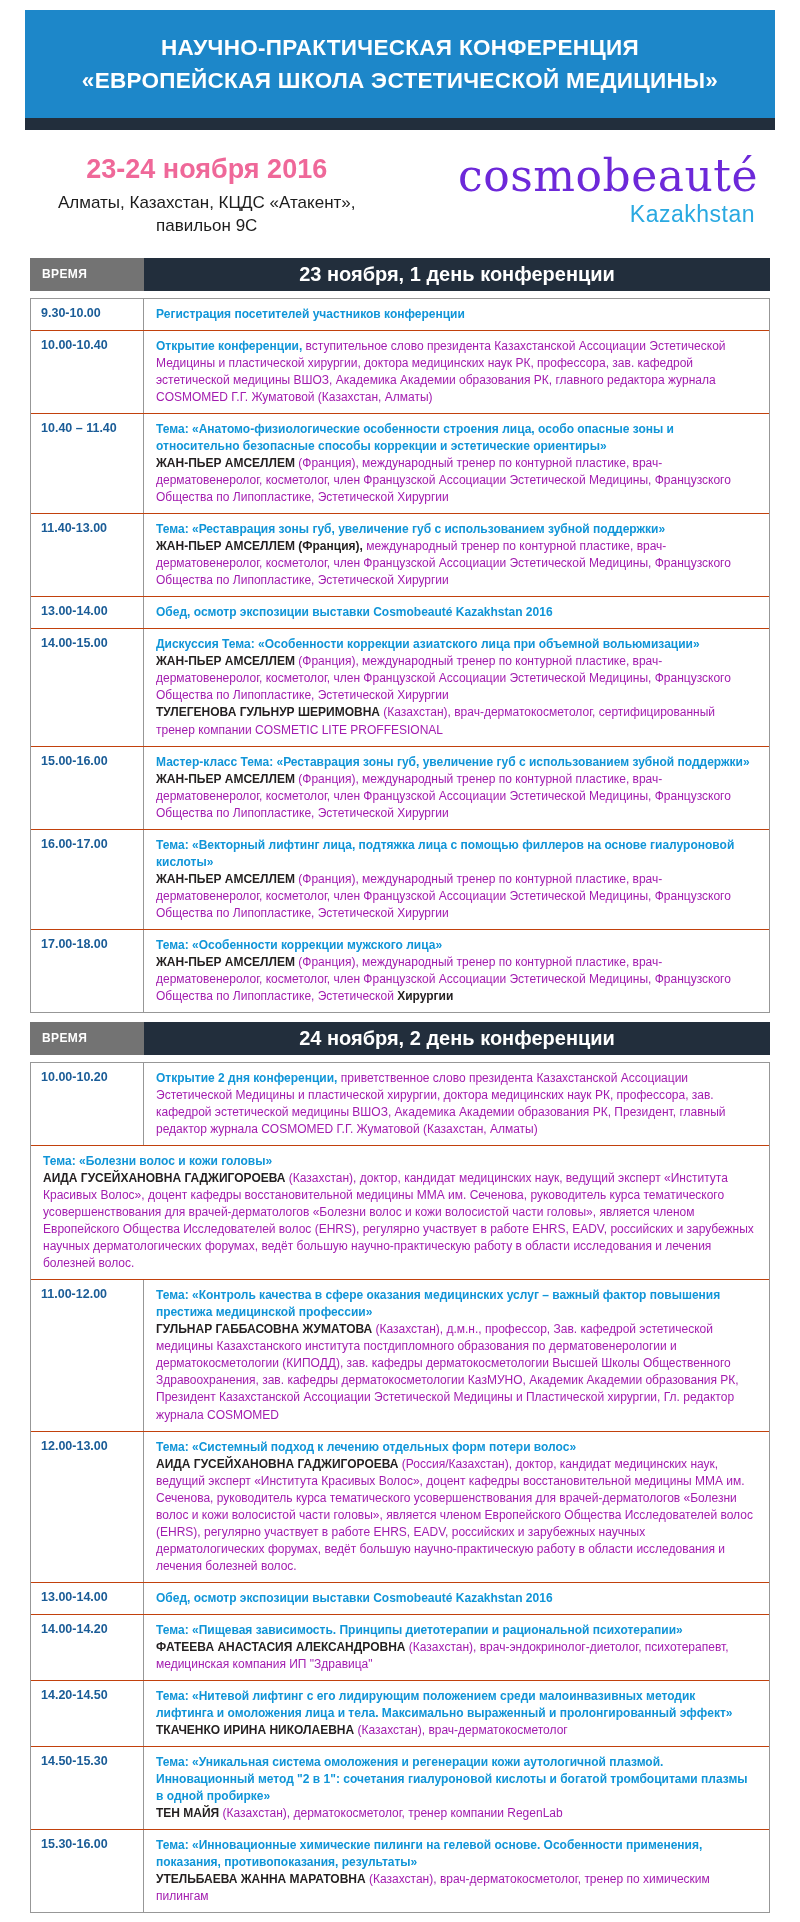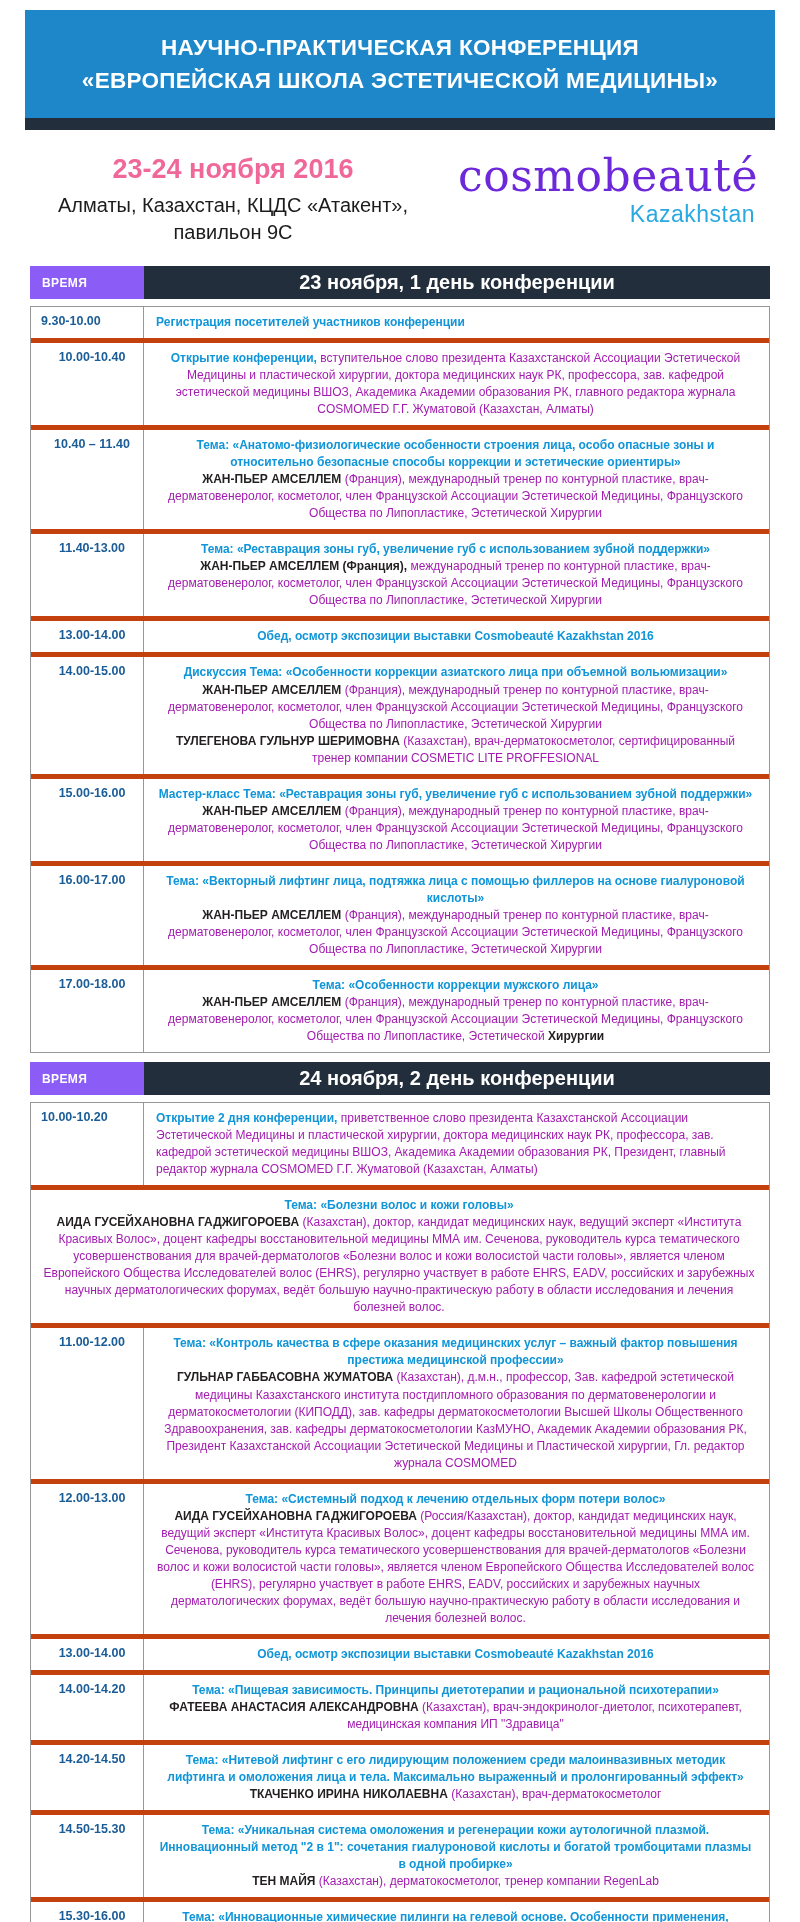--- a/index.html
+++ b/index.html
@@ -6,34 +6,34 @@
   body{width:800px;background:#fff;font-family:"Liberation Sans",sans-serif;color:#231f20;}
   .page{position:relative;width:800px;min-height:1922px;overflow:hidden;background:#fff;}
 
   .top-banner{margin:10px 25px 0;background:#1d87c9;height:108px;display:flex;flex-direction:column;
     justify-content:center;align-items:center;gap:7px;}
   .title-line{color:#fff;font-weight:bold;font-size:22.5px;letter-spacing:.3px;white-space:nowrap;}
   .banner-strip{margin:0 25px;height:12px;background:#222e3c;}
 
   .info-row{display:flex;justify-content:space-between;align-items:flex-start;margin:24px 42px 20px 58px;}
   .event-dates{font-size:27px;font-weight:bold;color:#ef6899;text-align:center;}
-  .event-location{font-size:20px;text-align:center;margin-top:7px;line-height:1.35;color:#1c1c1c;}
+  .event-location{font-size:17px;text-align:center;margin-top:7px;line-height:1.35;color:#1c1c1c;}
   .brand{text-align:right;margin-top:0;}
   .brand-word{font-family:"DejaVu Serif",serif;font-size:44px;color:#6d28d9;line-height:1;letter-spacing:.5px;}
   .brand-region{font-size:23px;color:#2aa9e1;margin-top:3px;letter-spacing:.5px;padding-right:3px;}
 
   .schedule{margin:0 30px;}
   .day-header{display:flex;height:33px;margin-bottom:7px;}
-  .dh-time{width:102px;flex:none;background:#8b5cf6;color:#fff;font-weight:bold;font-size:12px;
+  .dh-time{width:102px;flex:none;background:#737373;color:#fff;font-weight:bold;font-size:12px;
     display:flex;align-items:center;padding-left:12px;letter-spacing:.4px;}
   .dh-title{flex:1;background:#222e3c;color:#fff;font-weight:bold;font-size:20px;display:flex;
     align-items:center;justify-content:center;}
   .rows{border:1px solid #979797;margin-bottom:9px;}
   .srow{display:flex;}
-  .srow + .srow{border-top:5px solid #c2410c;text-align:center;}
+  .srow + .srow{border-top:1px solid #c2410c;}
   .cell-time{width:102px;flex:none;border-right:1px solid #979797;padding:7px 0 7px 10px;
     font-weight:bold;font-size:12.5px;color:#1a5c97;}
   .cell-content{flex:1;padding:7px 14px 7px 12px;font-size:12px;line-height:1.42;}
   .seg-topic{color:#1095d8;font-weight:bold;}
   .seg-b{font-weight:bold;color:#231f20;}
   .seg-r{color:#a21caf;}
 </style>
 </head>
 <body>
 

